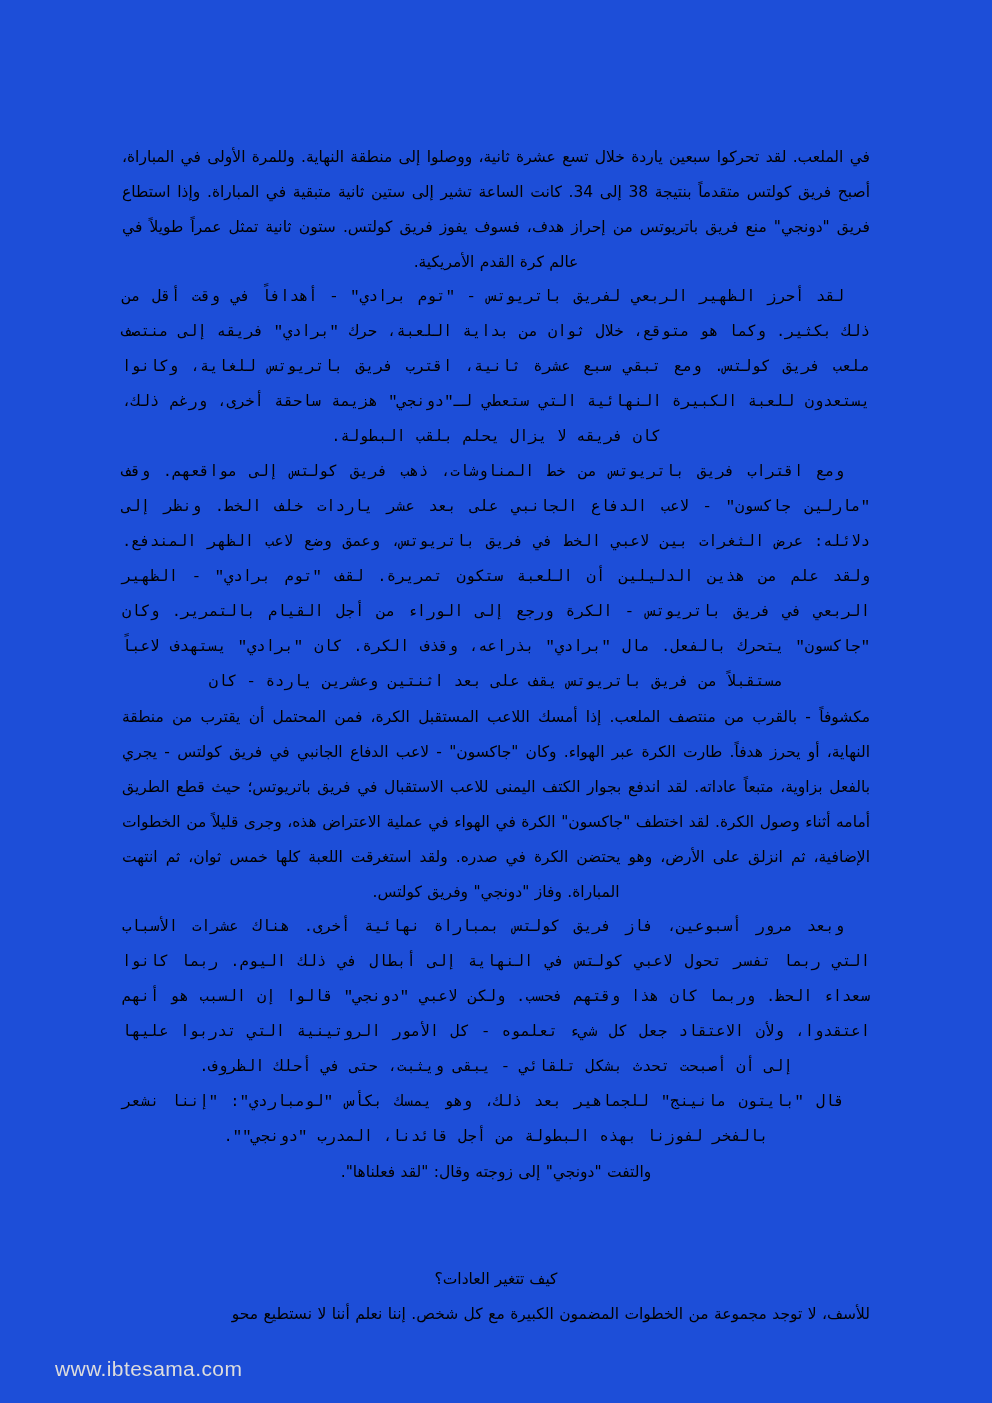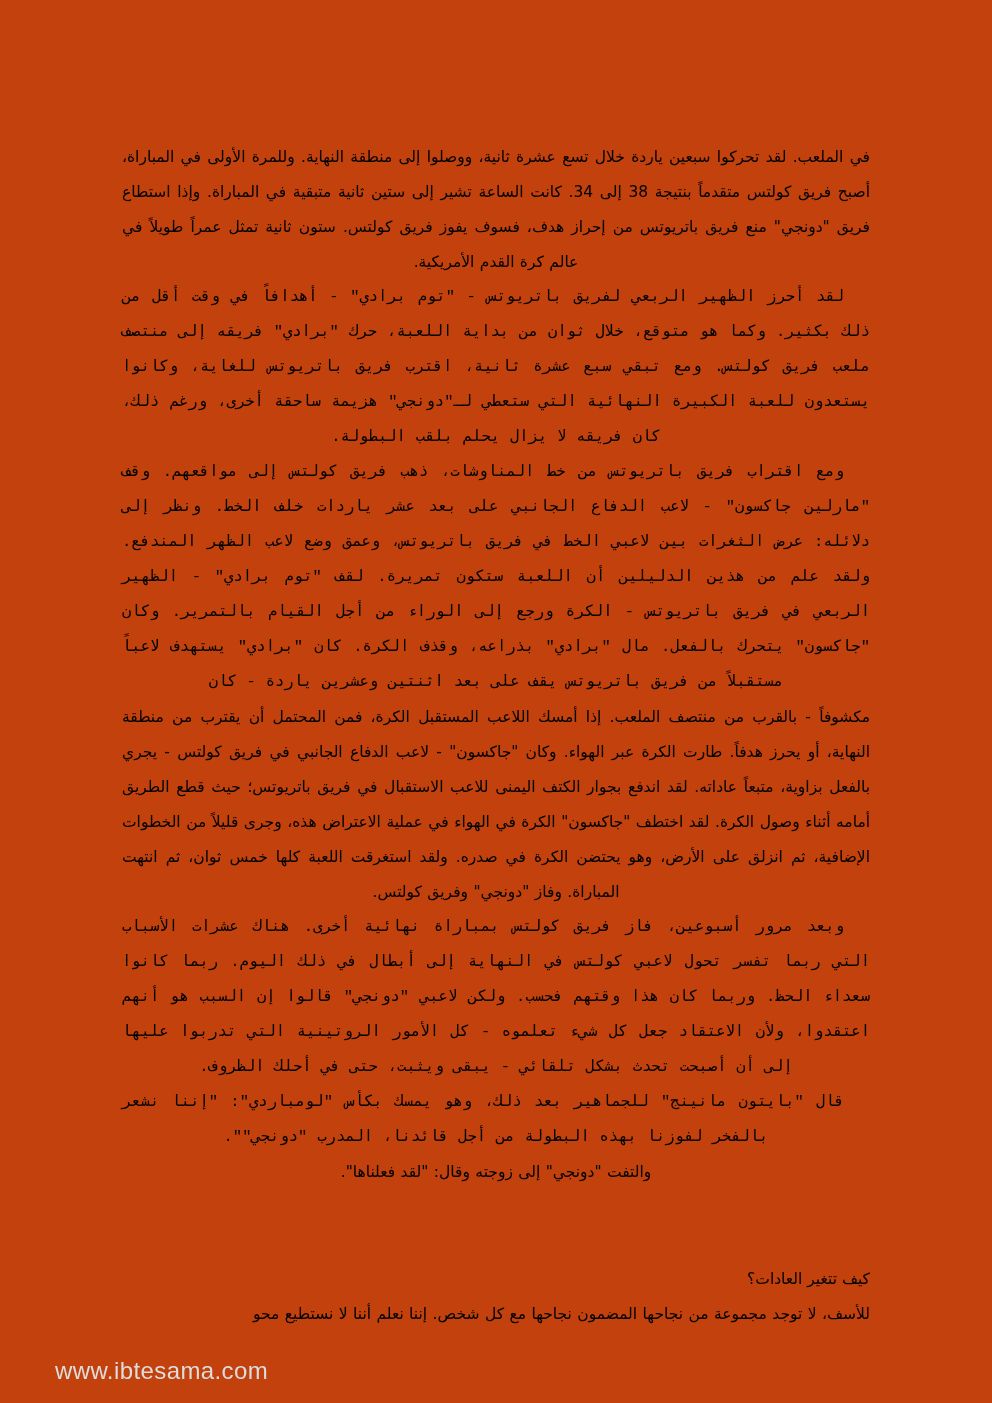--- a/index.html
+++ b/index.html
@@ -11,21 +11,21 @@
     height: 1403px;
     background: #ffffff;
     font-family: "DejaVu Sans", "Liberation Sans", sans-serif;
     position: relative;
     overflow: hidden;
   }
 
   .page {
     position: absolute;
     inset: 0;
-    background: #c2410c;
+    background: #1d4ed8;
   }
 
   .content {
     position: absolute;
     top: 140px;
     right: 122px;
     left: 122px;
     width: 748px;
   }
 
@@ -59,30 +59,30 @@
   }
   .spacer-gap { height: 72px; }
 
   .heading {
     margin: 0;
     font-family: "DejaVu Sans", "Liberation Sans", sans-serif;
     font-size: 15.5px;
     font-weight: normal;
     line-height: 35px;
     color: #000000;
-    text-align: right;
+    text-align: center;
     direction: rtl;
   }
 
   .watermark {
     position: absolute;
     left: 55px;
     top: 1357px;
     font-family: "Liberation Sans", "DejaVu Sans", sans-serif;
-    font-size: 24px;
+    font-size: 21px;
     color: #dddddd;
     letter-spacing: 0.4px;
     direction: ltr;
     white-space: nowrap;
     user-select: none;
   }
 </style>
 </head>
 <body>
 
@@ -101,19 +101,19 @@
     <p class="para indent center-last">وبعد مرور أسبوعين، فاز فريق كولتس بمباراة نهائية أخرى. هناك عشرات الأسباب التي ربما تفسر تحول لاعبي كولتس في النهاية إلى أبطال في ذلك اليوم. ربما كانوا سعداء الحظ. وربما كان هذا وقتهم فحسب. ولكن لاعبي "دونجي" قالوا إن السبب هو أنهم اعتقدوا، ولأن الاعتقاد جعل كل شيء تعلموه - كل الأمور الروتينية التي تدربوا عليها إلى أن أصبحت تحدث بشكل تلقائي - يبقى ويثبت، حتى في أحلك الظروف.</p>
 
     <p class="para indent center-last">قال "بايتون مانينج" للجماهير بعد ذلك، وهو يمسك بكأس "لومباردي": "إننا نشعر بالفخر لفوزنا بهذه البطولة من أجل قائدنا، المدرب "دونجي"".</p>
 
     <p class="para center-last">والتفت "دونجي" إلى زوجته وقال: "لقد فعلناها".</p>
 
     <div class="spacer-gap"></div>
 
     <h2 class="heading">كيف تتغير العادات؟</h2>
 
-    <p class="para block-right">للأسف، لا توجد مجموعة من نجاحها المضمون نجاحها مع كل شخص. إننا نعلم أننا لا نستطيع محو</p>
+    <p class="para block-right">للأسف، لا توجد مجموعة من الخطوات المضمون الكبيرة مع كل شخص. إننا نعلم أننا لا نستطيع محو</p>
 
   </div>
 
   <div class="watermark">www.ibtesama.com</div>
 
 </div>
 
 </body></html>

